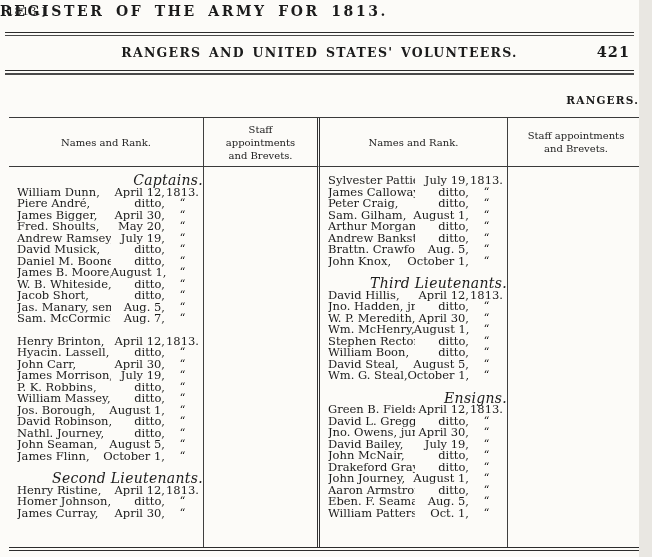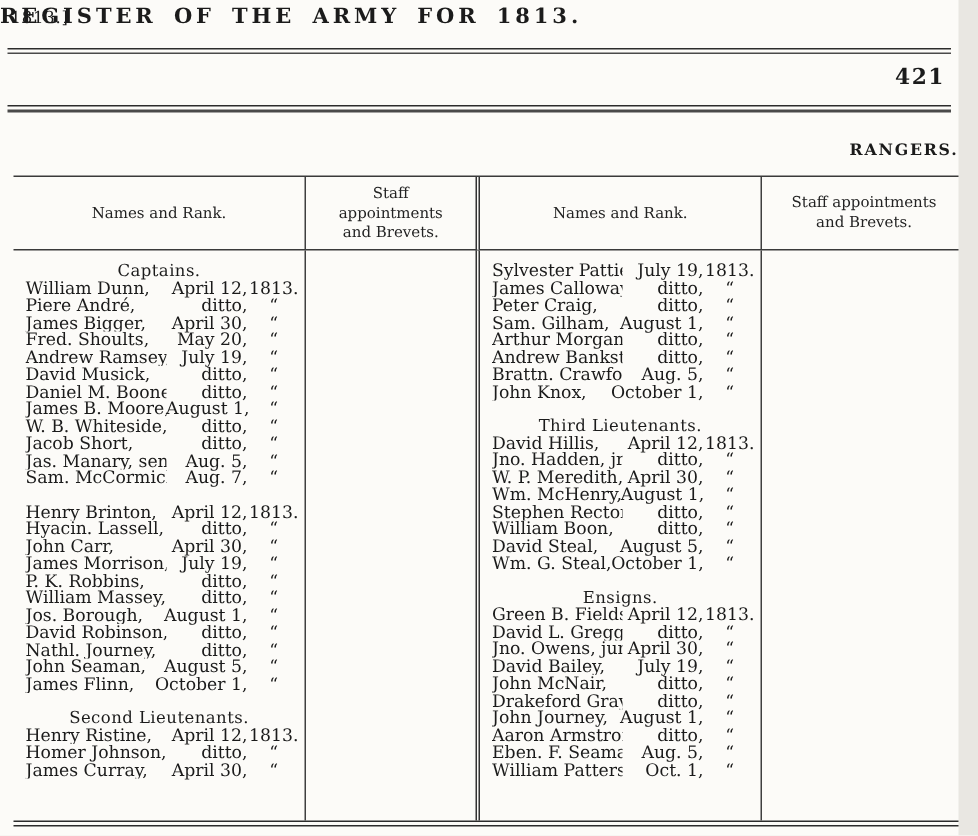--- a/index.html
+++ b/index.html
@@ -37,33 +37,34 @@
   }
   .bd{overflow:hidden;}
   .div-r1{border-right:1px solid #3f3f3f;}
   .div-r2{border-right:3px double #333;}
   .div-r3{border-right:1px solid #3f3f3f;}
   .names-cell{font-size:11.5px;line-height:11.5px;padding-top:8px;}
   .entry{display:flex;align-items:baseline;padding:0 3px 0 8px;white-space:nowrap;}
   .nm{flex:1 1 auto;overflow:hidden;}
   .dt{text-align:right;min-width:54px;}
   .yr{width:35px;text-align:center;flex:0 0 auto;}
-  .sec-head{text-align:center;font-size:11px;letter-spacing:.3px;}
+  .sec-head{text-align:right;font-style:italic;font-size:14px;letter-spacing:.3px;}
   .gap{height:11px;}
 </style>
 </head>
 <body>
 
 <div class="page">
 
   <span class="hdr-left">1813.]</span>
   <div class="hdr-title">REGISTER OF THE ARMY FOR 1813.</div>
   <span class="hdr-right">421</span>
 
   <div class="rule rule-1"></div>
+  <div class="subtitle">RANGERS AND UNITED STATES' VOLUNTEERS.</div>
   <div class="rule rule-2"></div>
 
   <div class="sect-title">RANGERS.</div>
 
   <div class="tbl">
     <div class="th div-r1">Names and Rank.</div>
     <div class="th div-r2">Staff appointments and Brevets.</div>
     <div class="th div-r3">Names and Rank.</div>
     <div class="th">Staff appointments and Brevets.</div>
 

